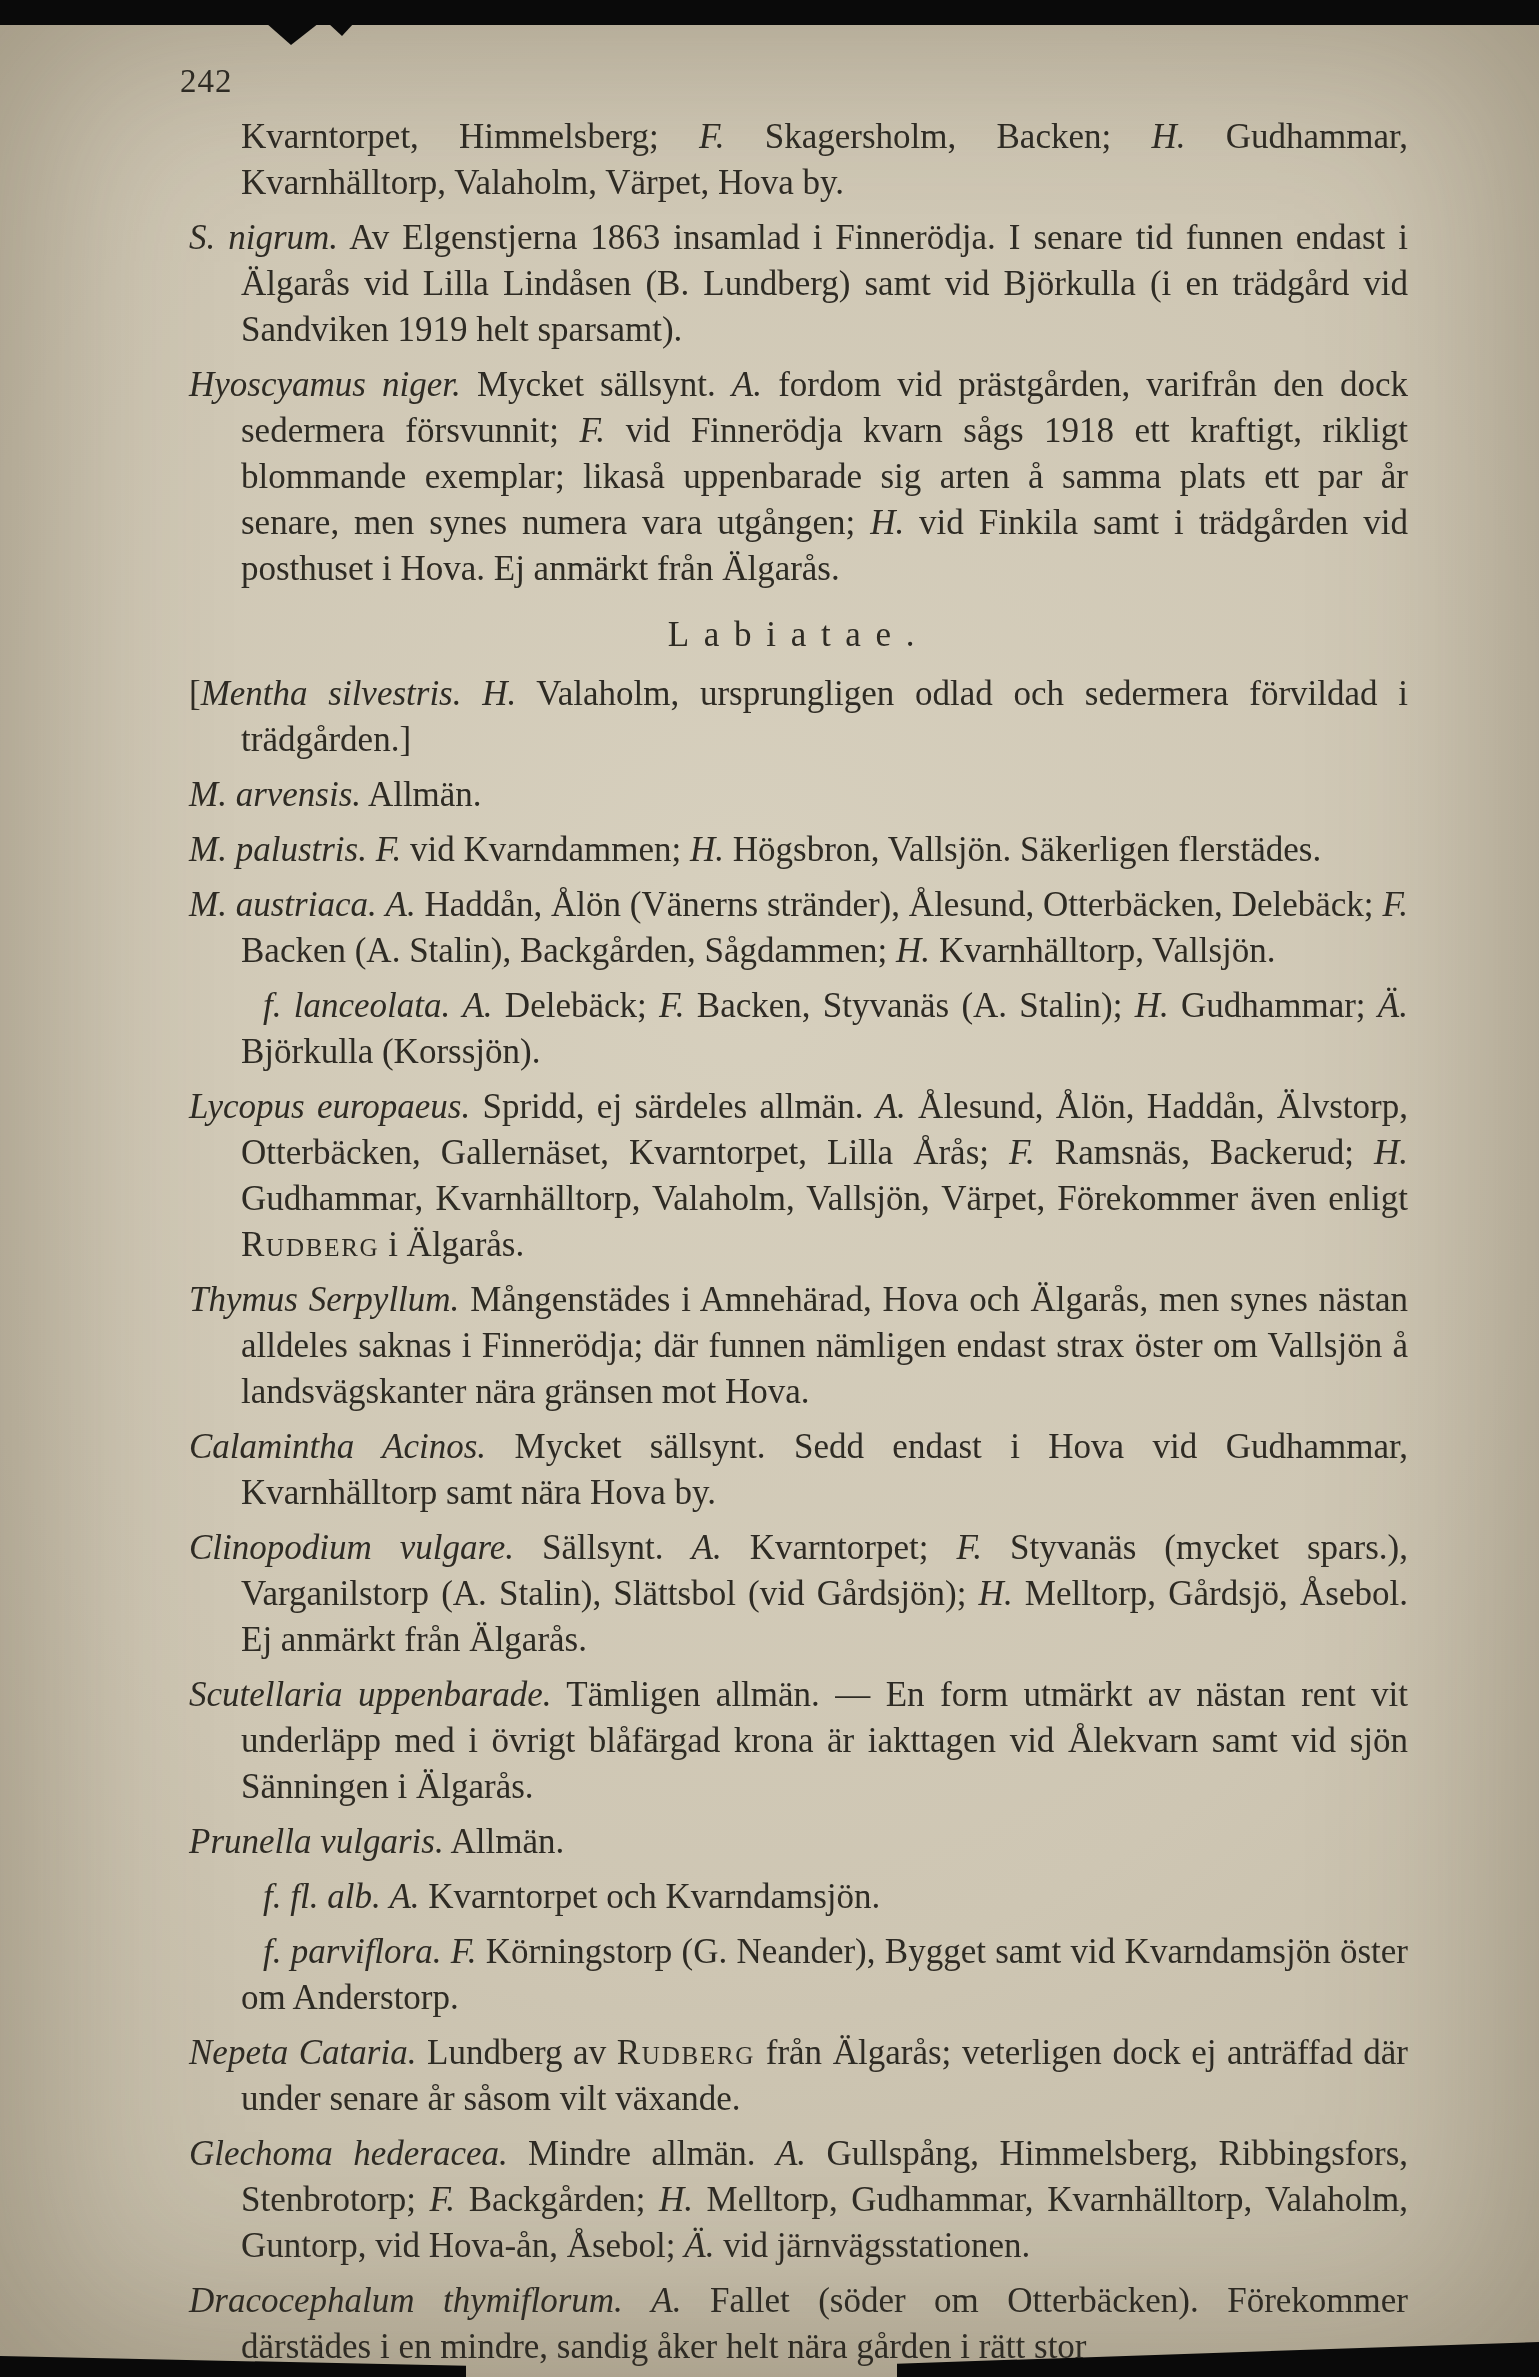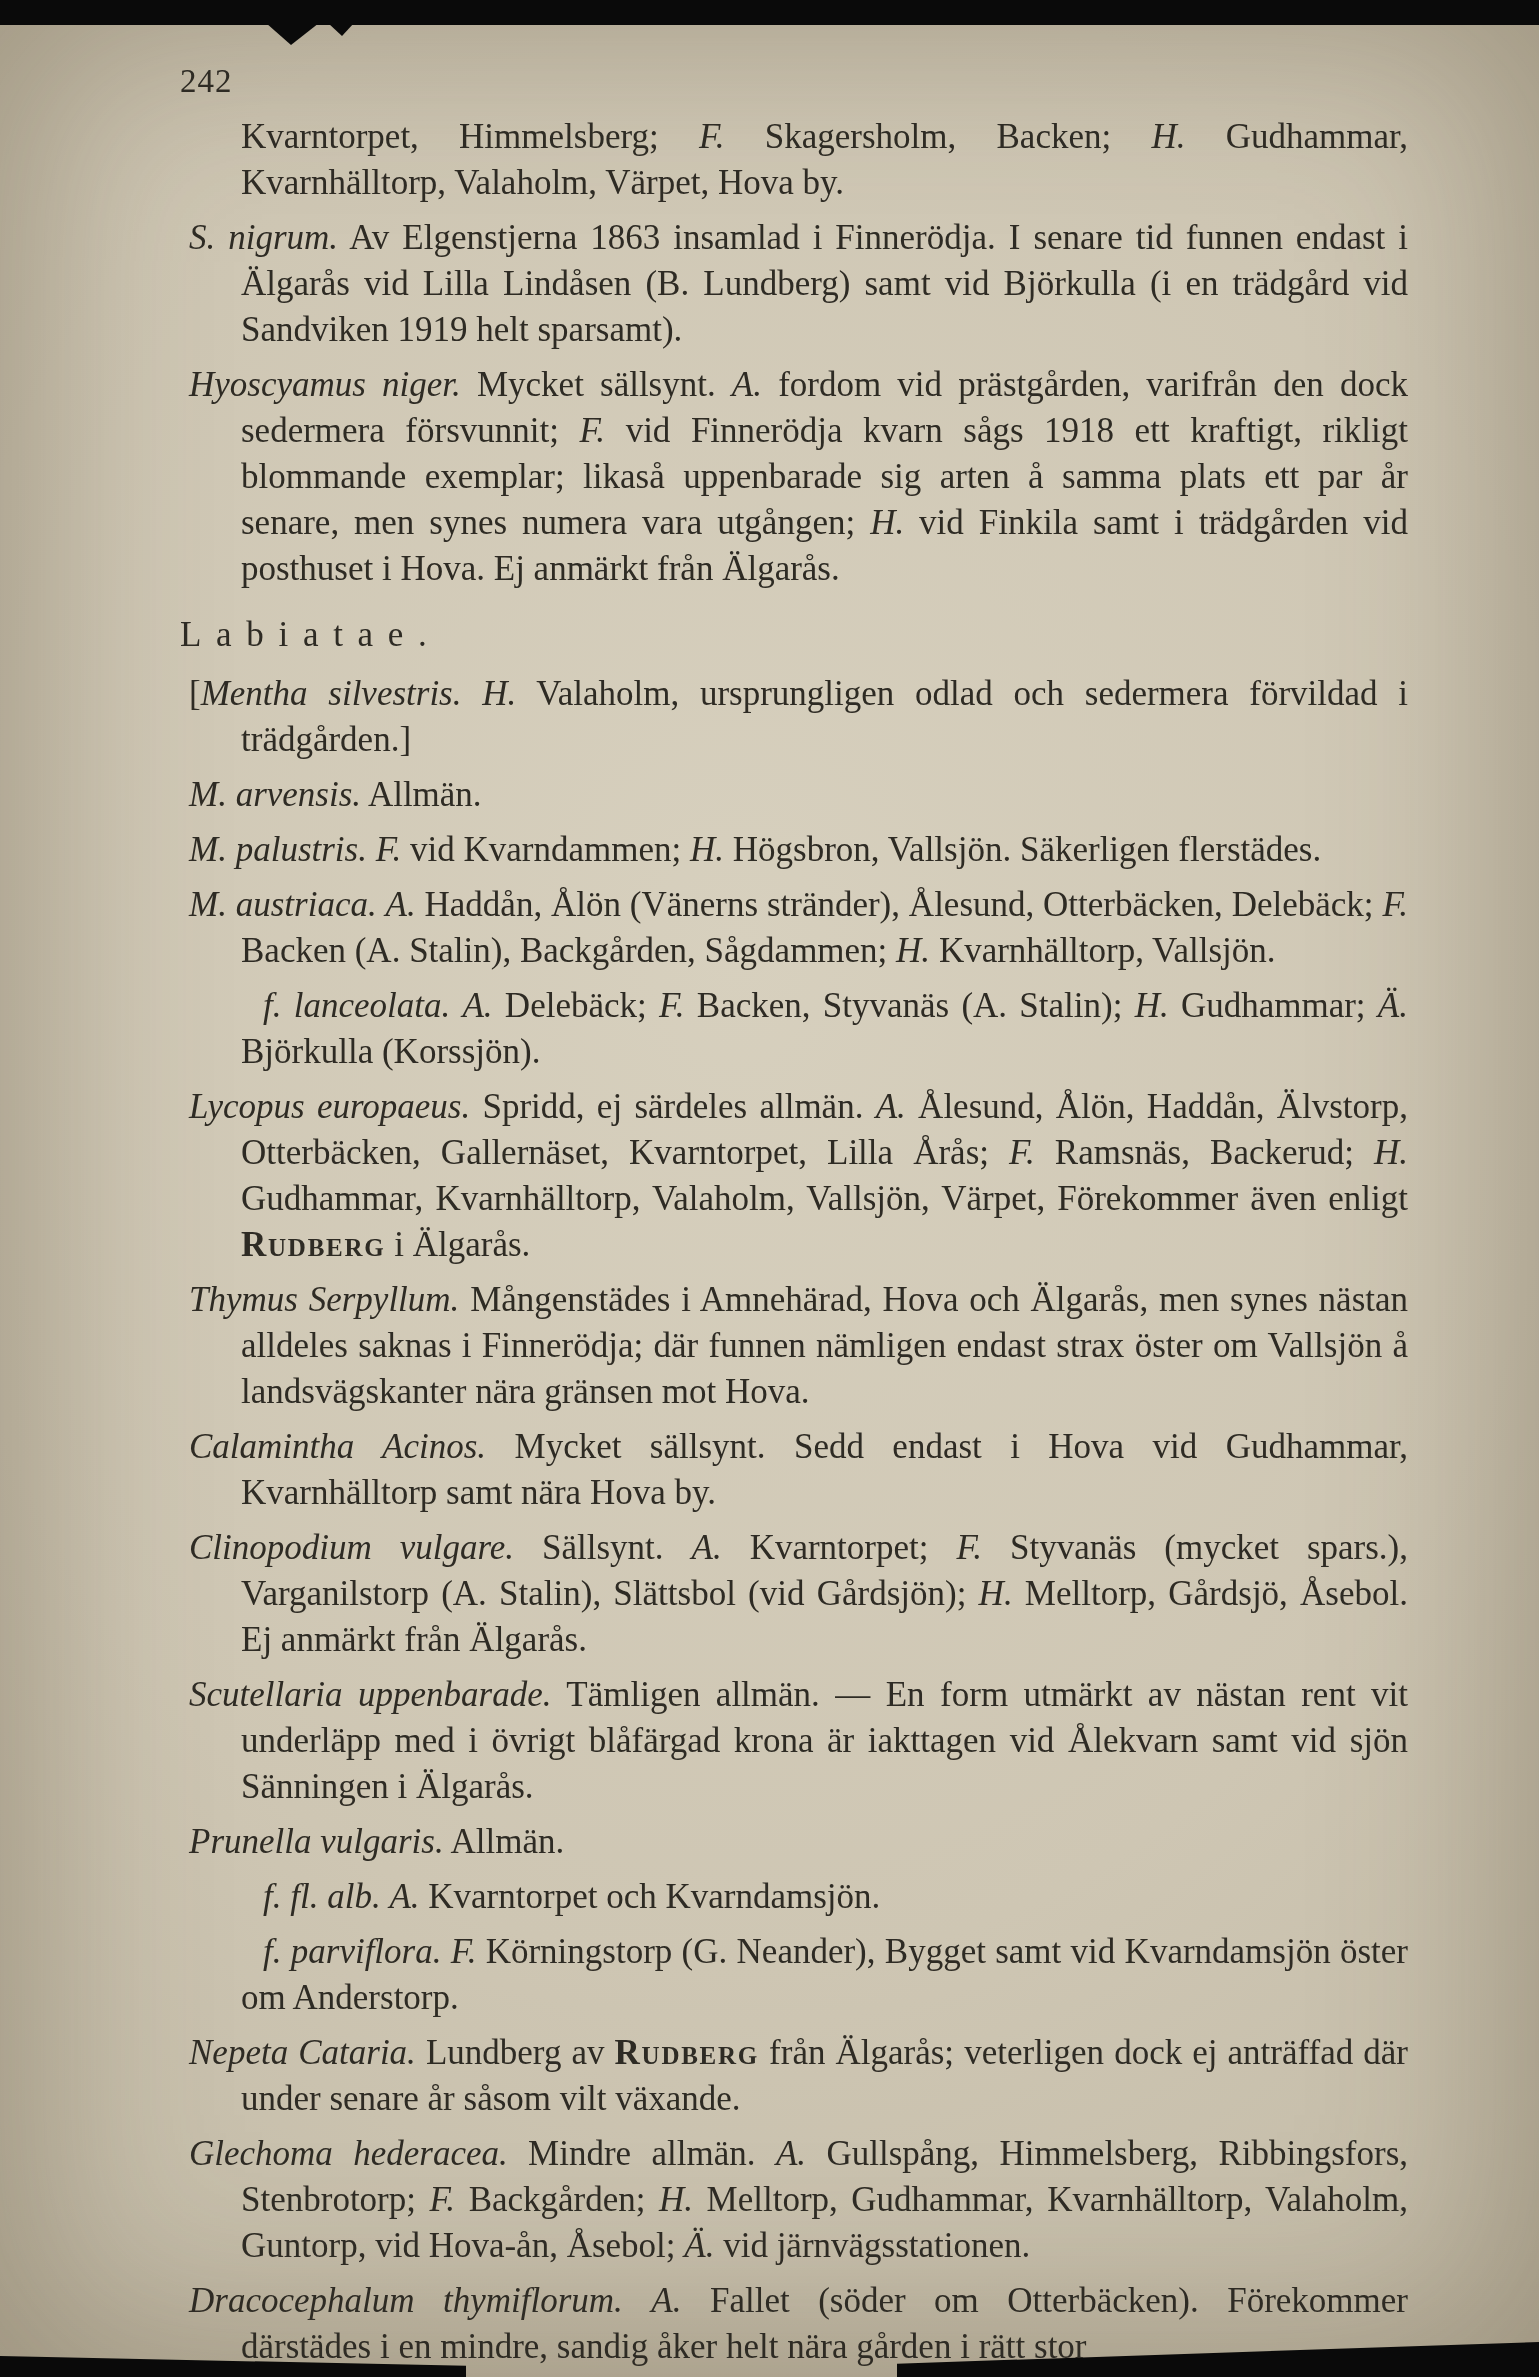--- a/index.html
+++ b/index.html
@@ -75,27 +75,27 @@
   }
   .para {
     margin: 9px;
     text-align: justify;
     padding-left: 52px;
     text-indent: -52px;
   }
   .para.cont { text-indent: 0; }
   .para.sub  { text-indent: 22px; }
   .heading {
-    text-align: left;
+    text-align: center;
     letter-spacing: 0.42em;
     margin: 20px 0 13.4px 0;
     font-family: Liberation Serif, serif;
   }
   .it { font-style: italic; }
-  .sc { font-variant: small-caps; letter-spacing: 0.05em; font-weight: bold; }
+  .sc { font-variant: small-caps; letter-spacing: 0.05em; }
 </style>
 </head>
 <body>
 
 <div class="screen">
   <div class="paper"></div>
 
   <div class="scan-top-band"></div>
   <div class="tri tri-a"></div>
   <div class="tri tri-b"></div>

